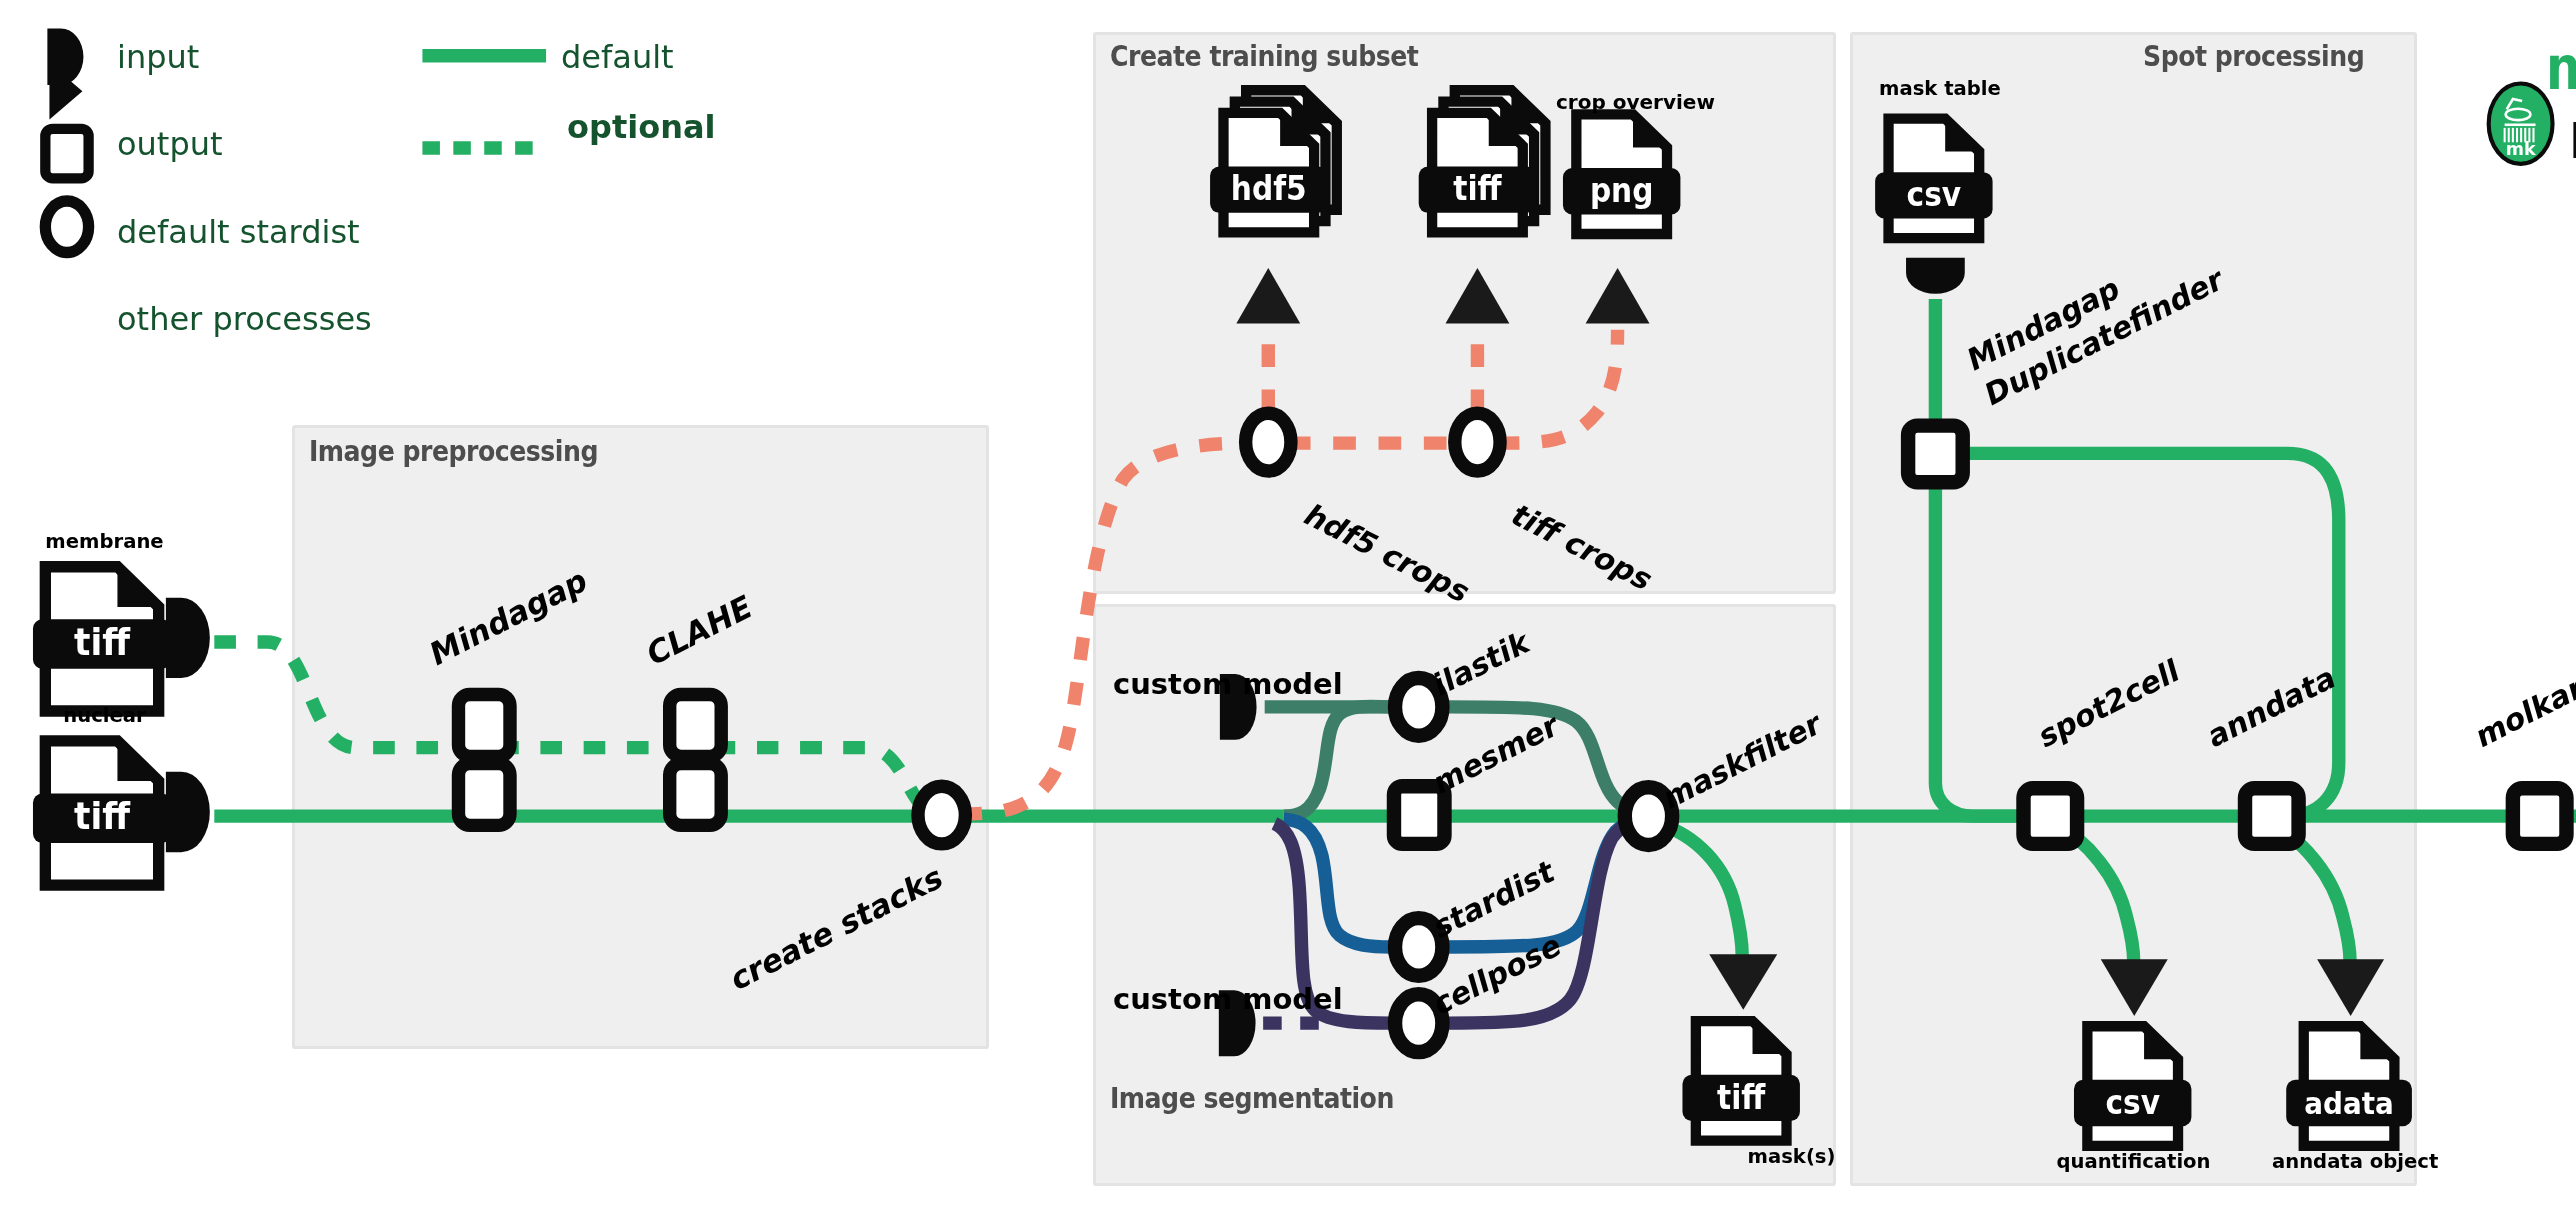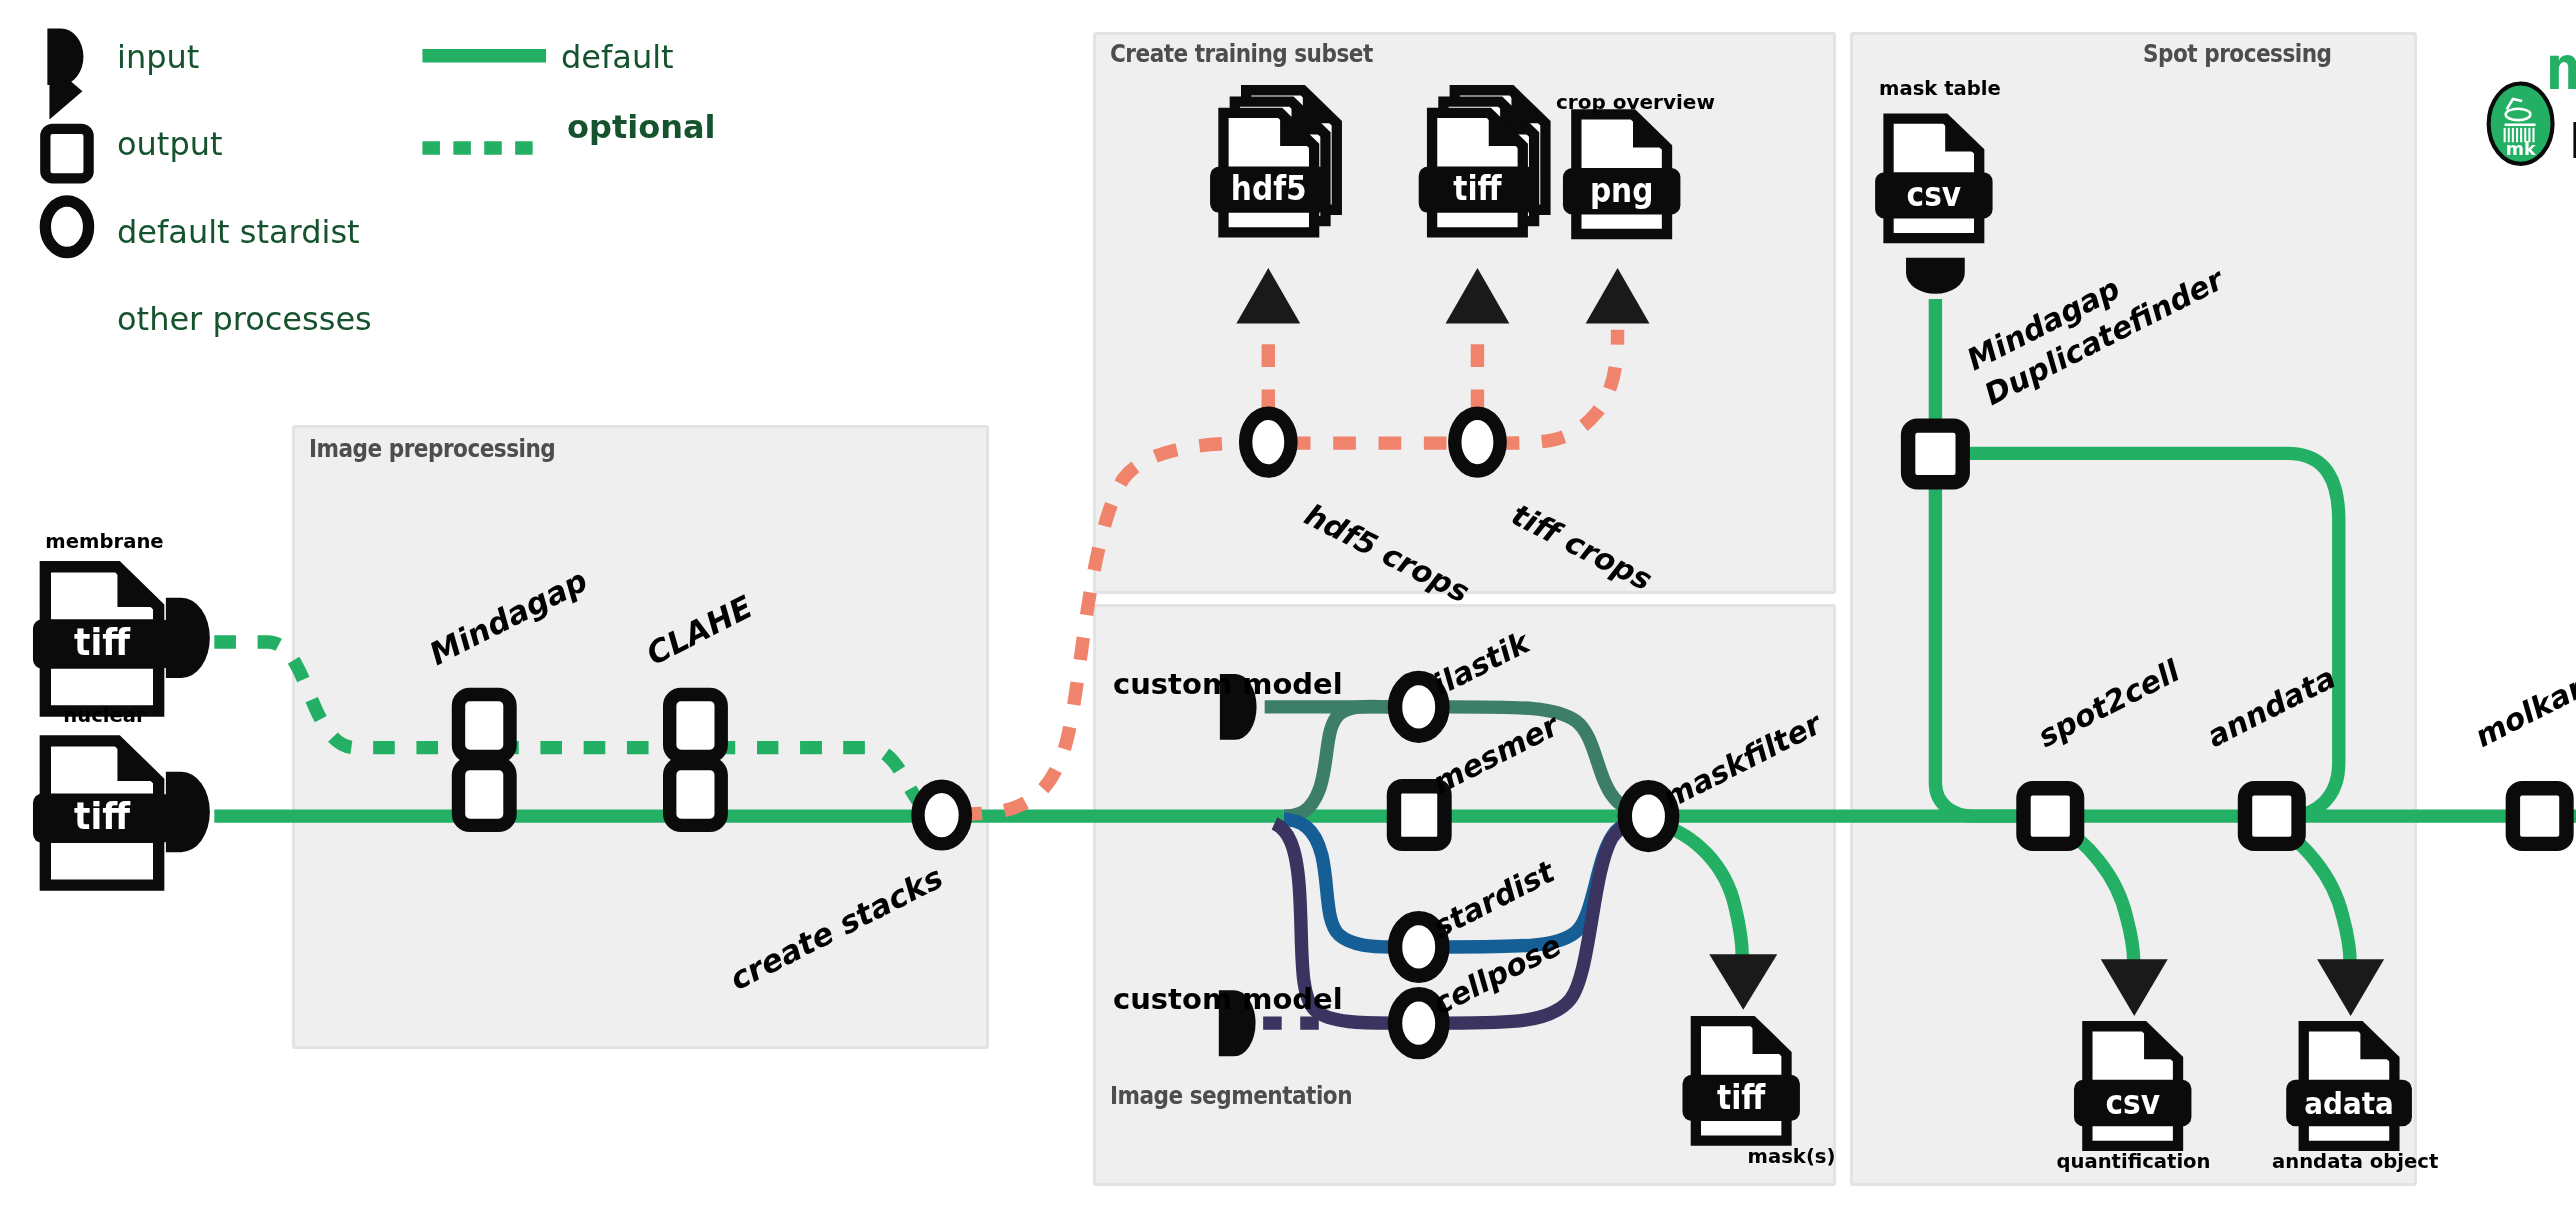--- a/index.html
+++ b/index.html
@@ -1,21 +1,21 @@
 <!DOCTYPE html>
 <html style="font-size:8.2px"><head>
 <meta charset="utf-8">
 <style>
   html,body{margin:0;padding:0;background:#ffffff;}
   body{width:2891px;height:1218px;position:relative;overflow:hidden;
        font-family:"DejaVu Sans","Liberation Sans",sans-serif;}
   #root{position:absolute;inset:0;}
   svg.layer{position:absolute;left:0;top:0;width:2891px;height:1218px;overflow:visible;}
   .panel{position:absolute;background:#efefef;border:3.1px solid #e3e3e3;border-radius:3.1px;box-sizing:border-box;}
-  .panel-title{position:absolute;color:#4d4d4d;font-weight:bold;font-size:24px;
+  .panel-title{position:absolute;color:#4d4d4d;font-weight:bold;font-size:28px;
                font-family:"DejaVu Sans Condensed","Liberation Sans",sans-serif;letter-spacing:-0.5px;white-space:nowrap;}
   .lbl{position:absolute;white-space:nowrap;font-weight:bold;color:#000;}
   .rot{transform-origin:0 50%;}
   .legend-txt{position:absolute;font-size:32px;color:#14532d;white-space:nowrap;
               font-family:"DejaVu Sans","Liberation Sans",sans-serif;}
   .filelabel{position:absolute;font-size:19.6px;font-weight:bold;color:#000;white-space:nowrap;text-align:center;}
   .brand{position:absolute;white-space:nowrap;font-weight:bold;font-size:61px;letter-spacing:-1.5px;
          font-family:"DejaVu Sans Mono","Liberation Mono",monospace;}
   .brand .g{color:#24b064;}
   .brand2{position:absolute;white-space:nowrap;font-weight:bold;font-size:65px;color:#0b0b0b;letter-spacing:-1px;

